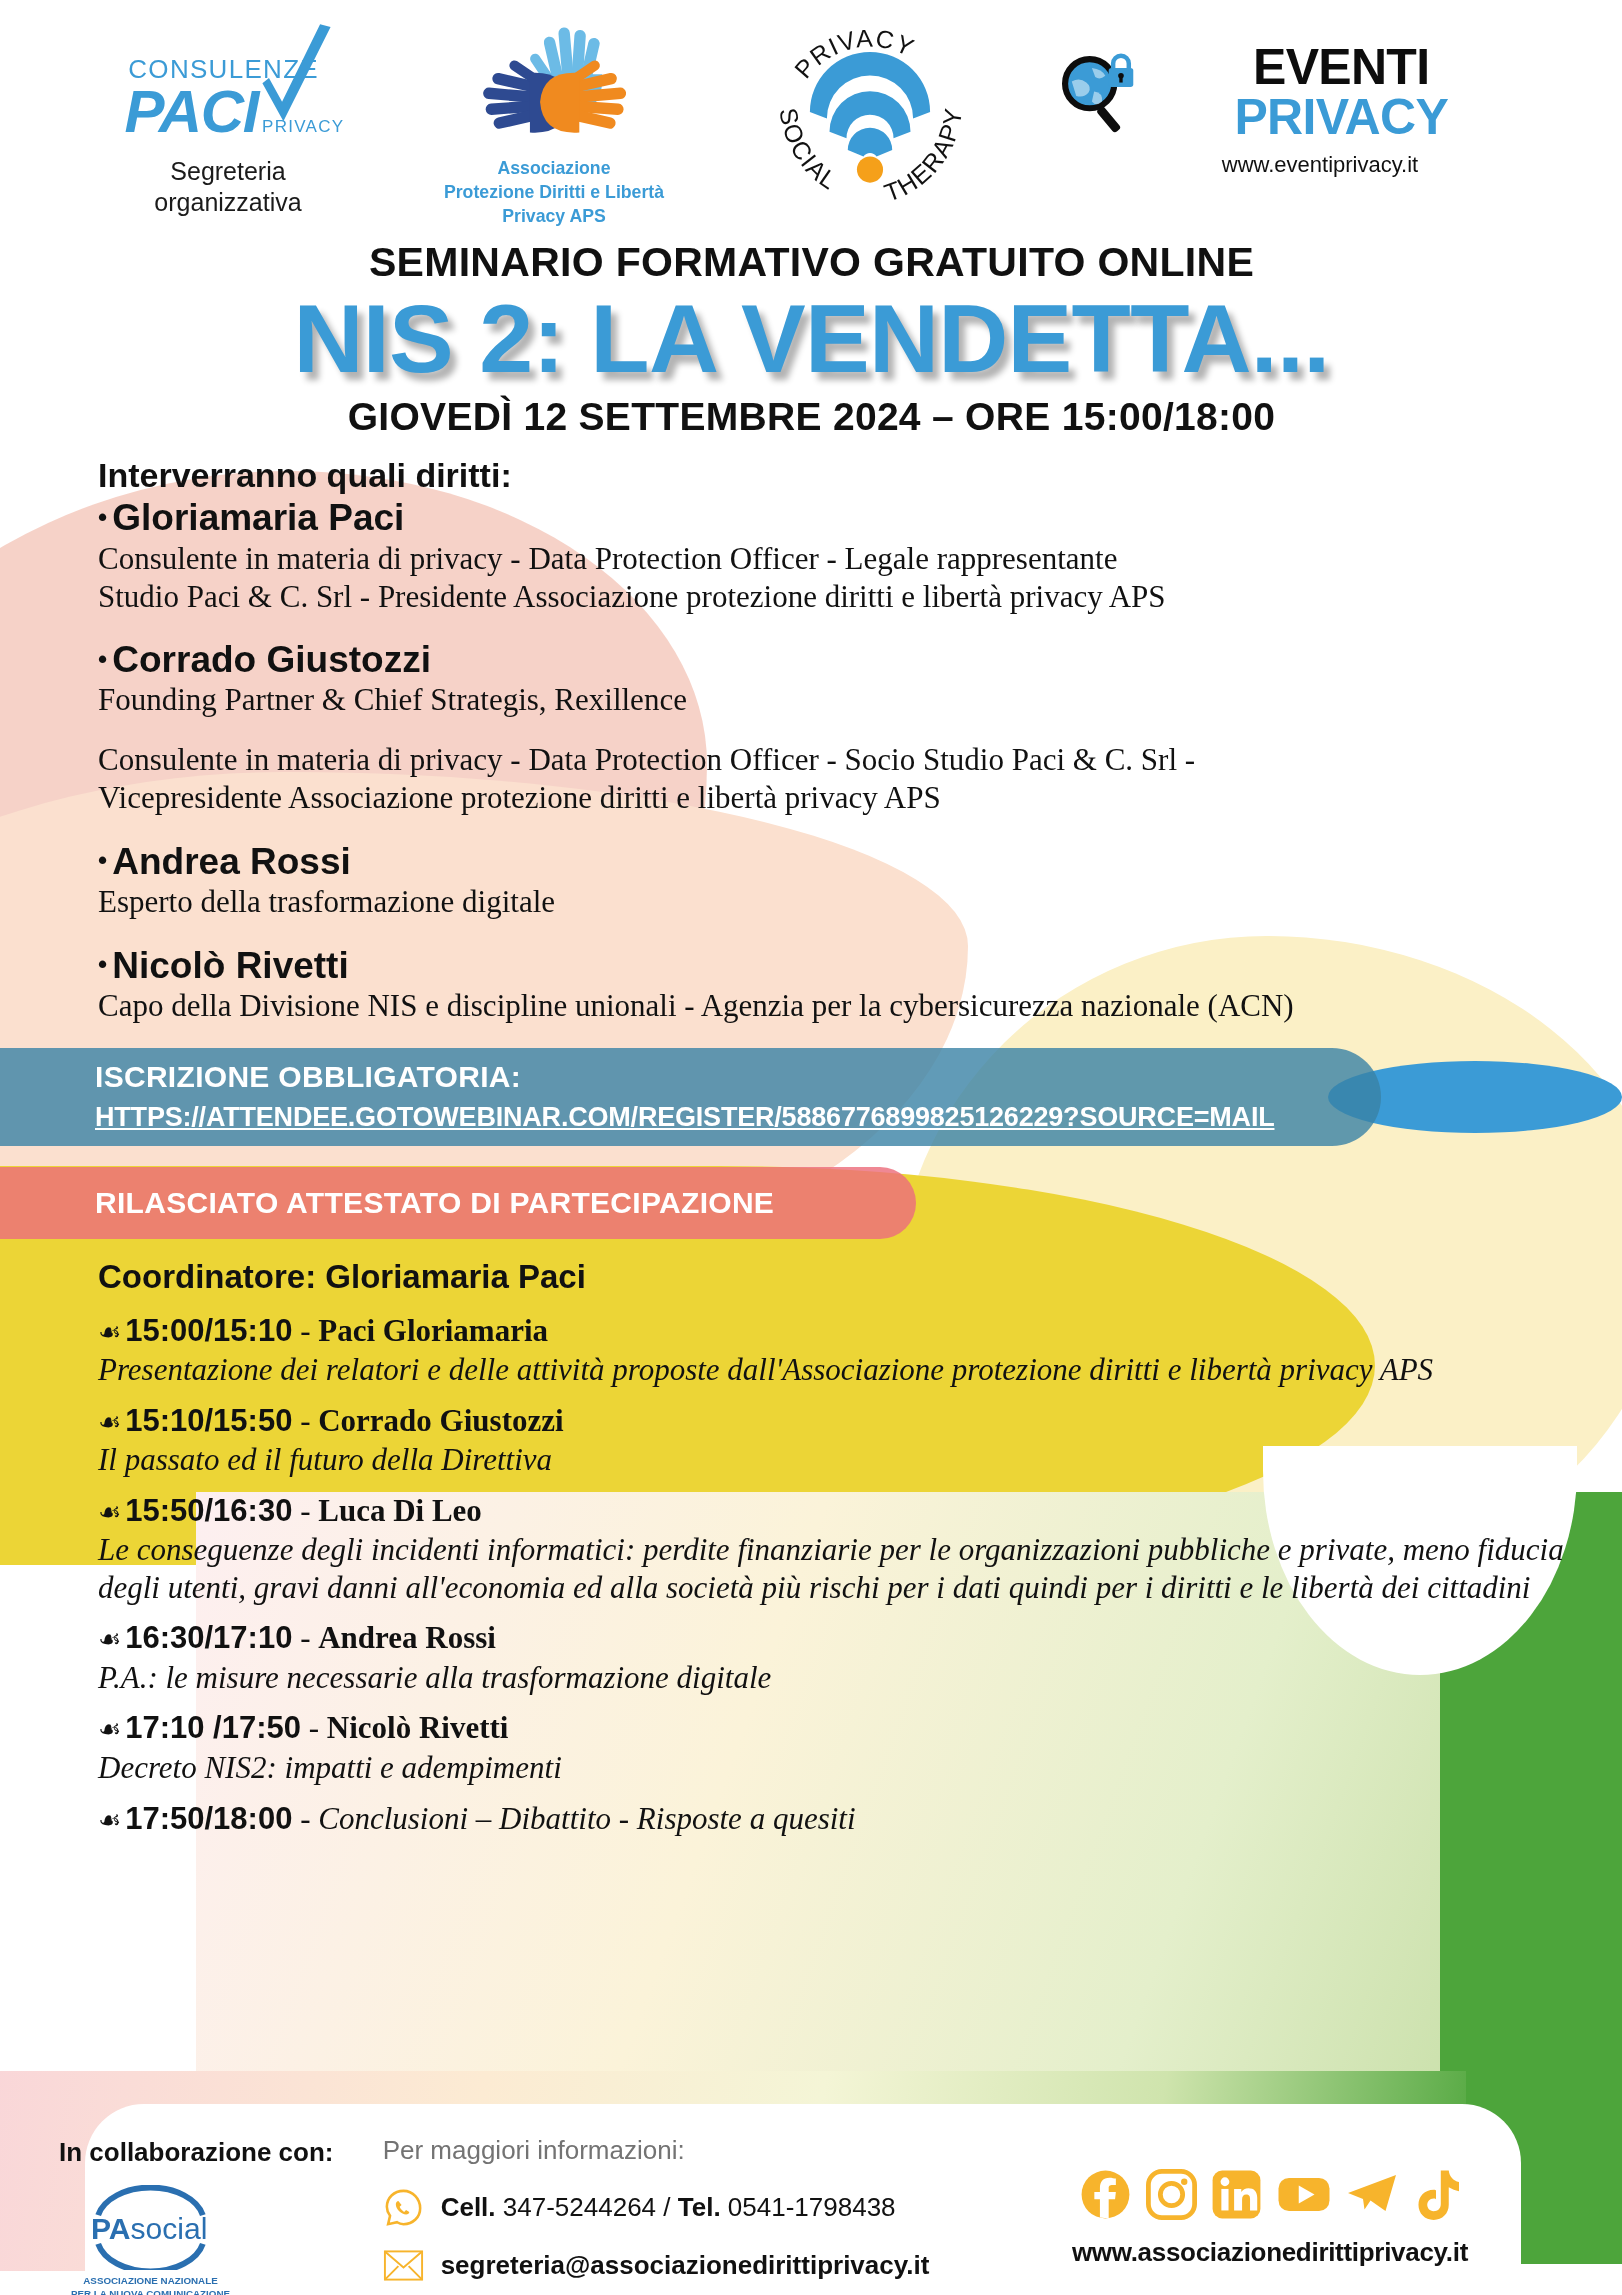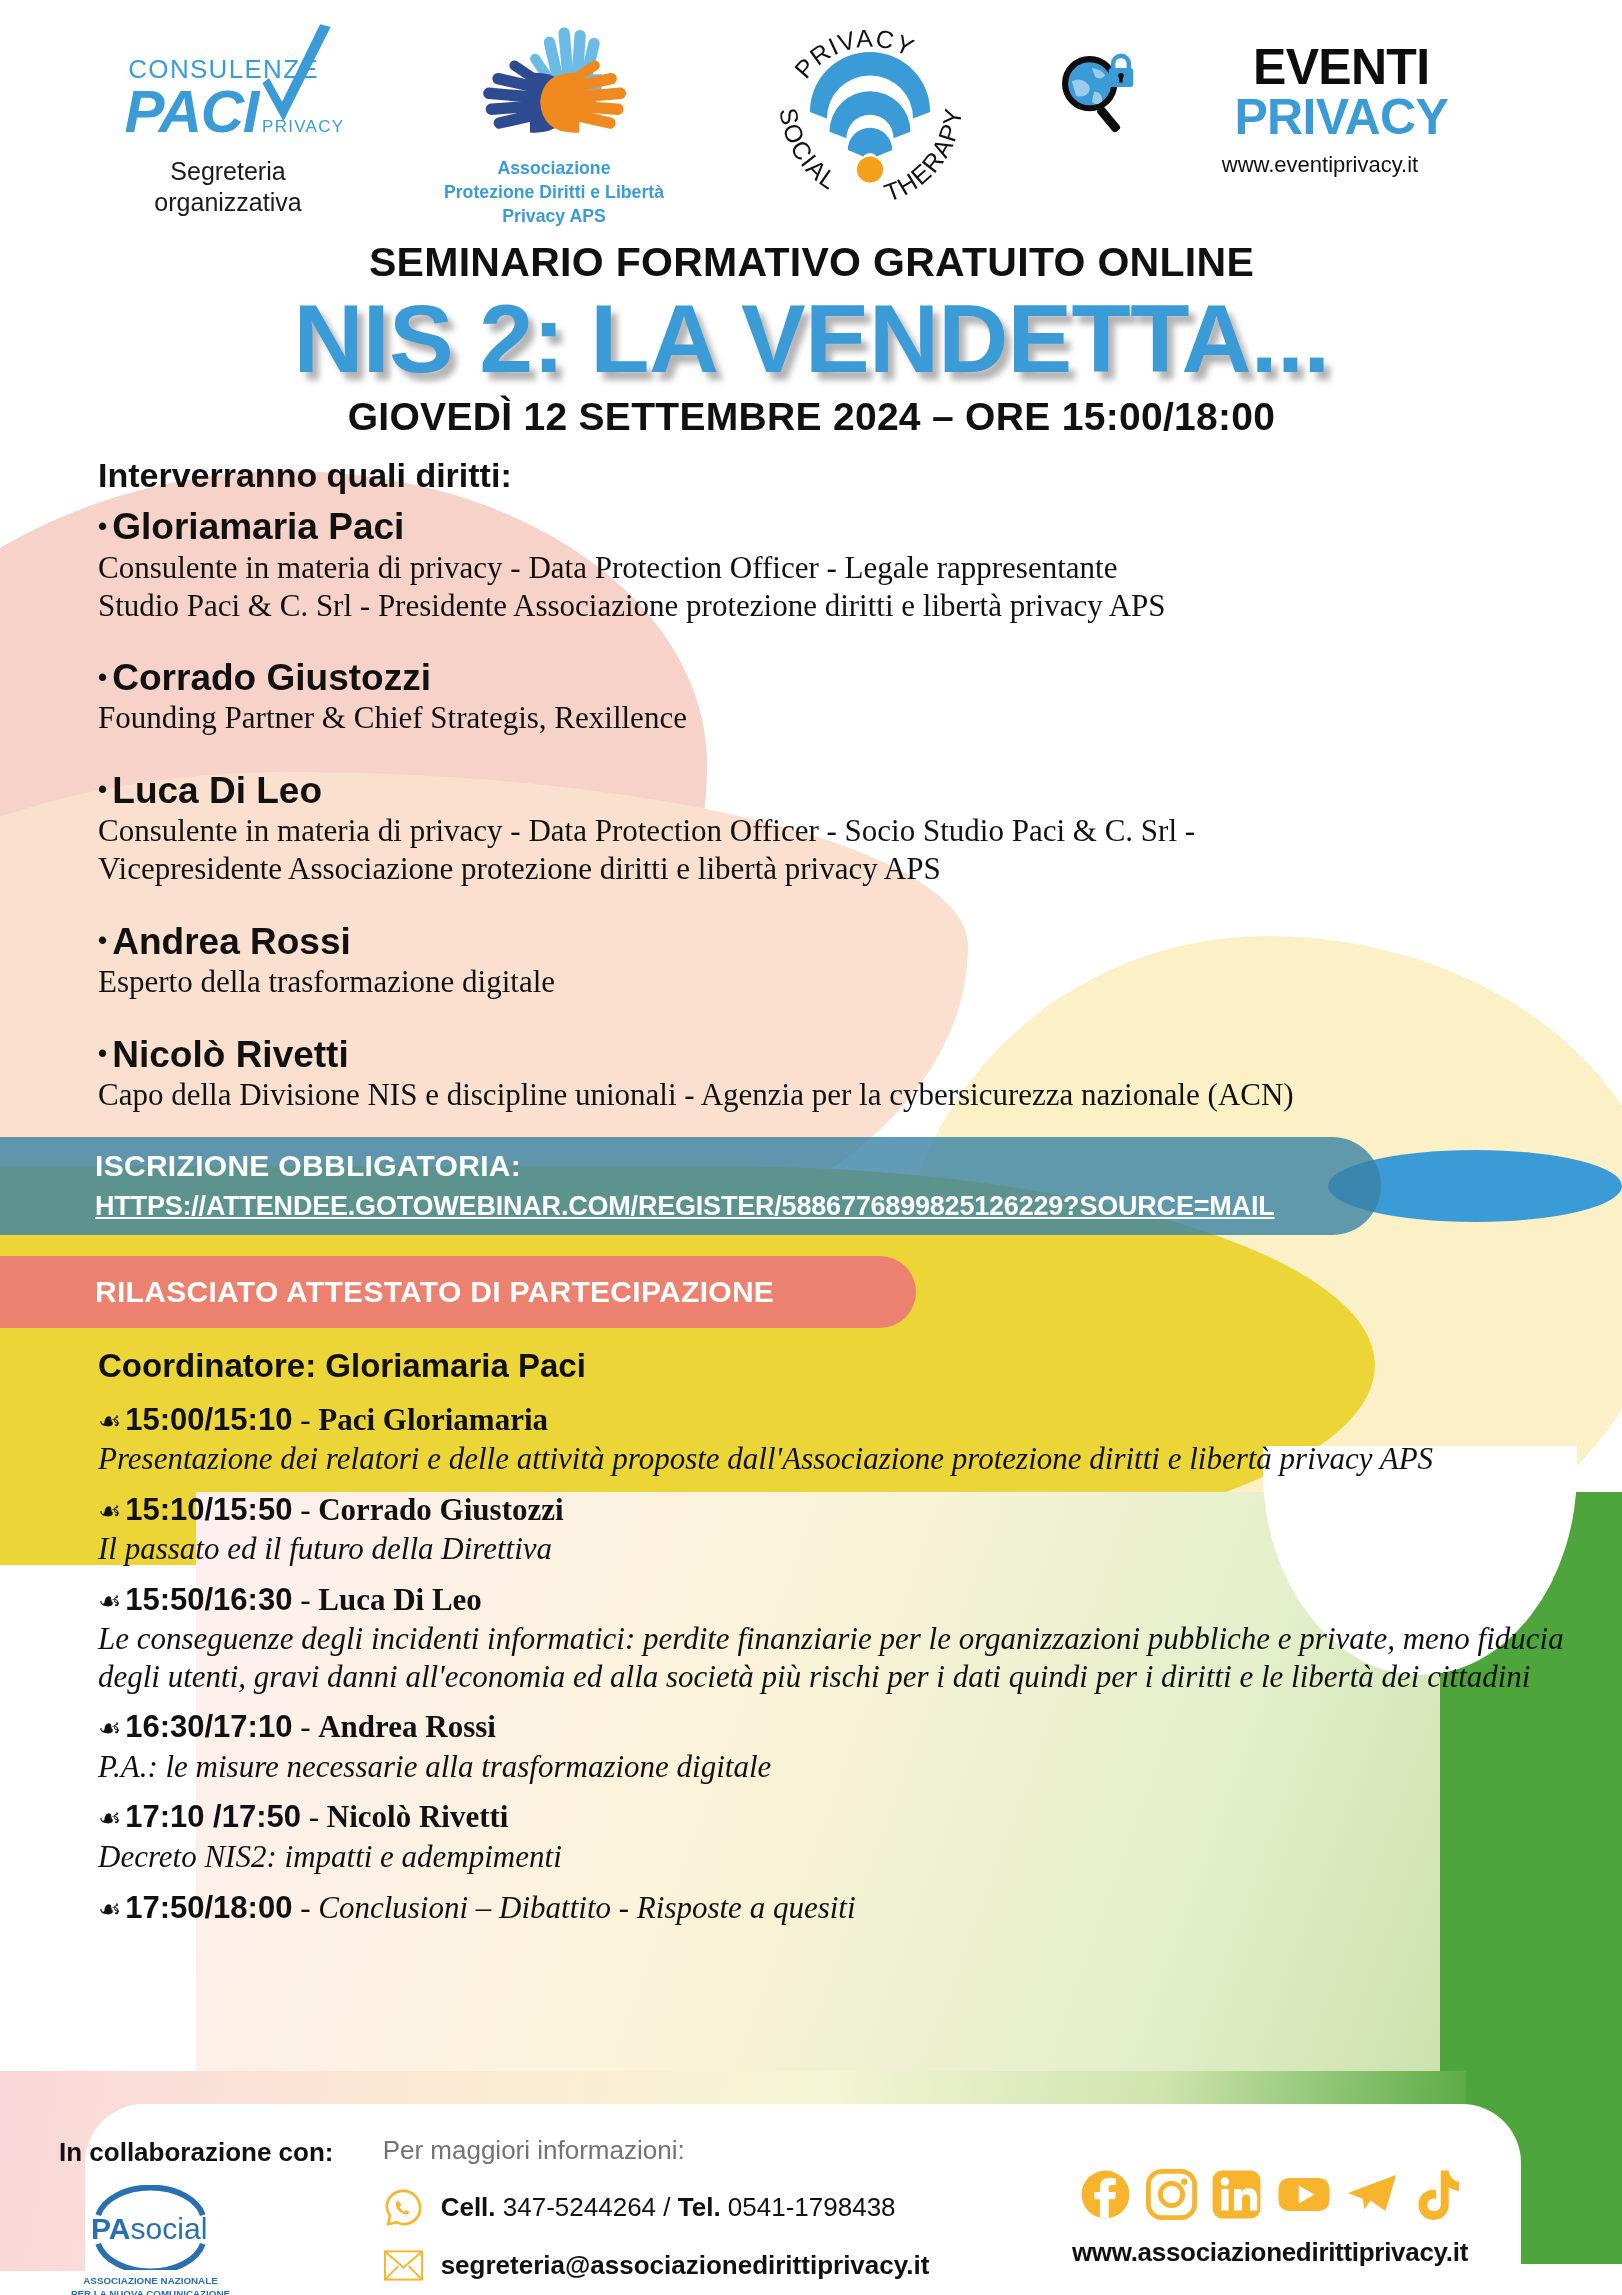--- a/index.html
+++ b/index.html
@@ -155,21 +155,21 @@
   }
   .datetime {
     text-align: center; font-size: 39px; font-weight: 700; color: #111;
     margin-top: 6.5px; letter-spacing: 0.3px;
   }
 
   
   .speakers { margin: 17px 0 0 98px; width: 1479px; }
   .spk-head { font-size: 34px; font-weight: 700; color: #111; }
   .spk-name {
-    font-size: 37px; font-weight: 700; color: #111; margin-top: 11px;
+    font-size: 37px; font-weight: 700; color: #111; margin-top: 2px;
   }
   .spk-name .bullet { font-size: 26px; vertical-align: 4.6px; margin-right: 5.2px; }
   .spk-role {
     font-family: "Liberation Serif", serif;
     font-size: 31px; color: #111; line-height: 1.18; margin-top: 1.3px;
   }
   .spk-gap { height: 22px; }
 
   
   .banner-zone { position: relative; margin-top: 23px; height: 183px; }
@@ -372,21 +372,20 @@
       </div>
       <div class="spk-gap"></div>
 
       <div>
         <div class="spk-name"><span class="bullet">•</span><span>Corrado Giustozzi</span></div>
         <div class="spk-role">Founding Partner &amp; Chief Strategis, Rexillence</div>
       </div>
       <div class="spk-gap"></div>
 
       <div>
-        <div class="spk-name"><span class="bullet">•</span><span>Luca Di Leo</span></div>
         <div class="spk-role">Consulente in materia di privacy - Data Protection Officer - Socio Studio Paci &amp; C. Srl -</div>
         <div class="spk-role">Vicepresidente Associazione protezione diritti e libertà privacy APS</div>
       </div>
       <div class="spk-gap"></div>
 
       <div>
         <div class="spk-name"><span class="bullet">•</span><span>Andrea Rossi</span></div>
         <div class="spk-role">Esperto della trasformazione digitale</div>
       </div>
       <div class="spk-gap"></div>

